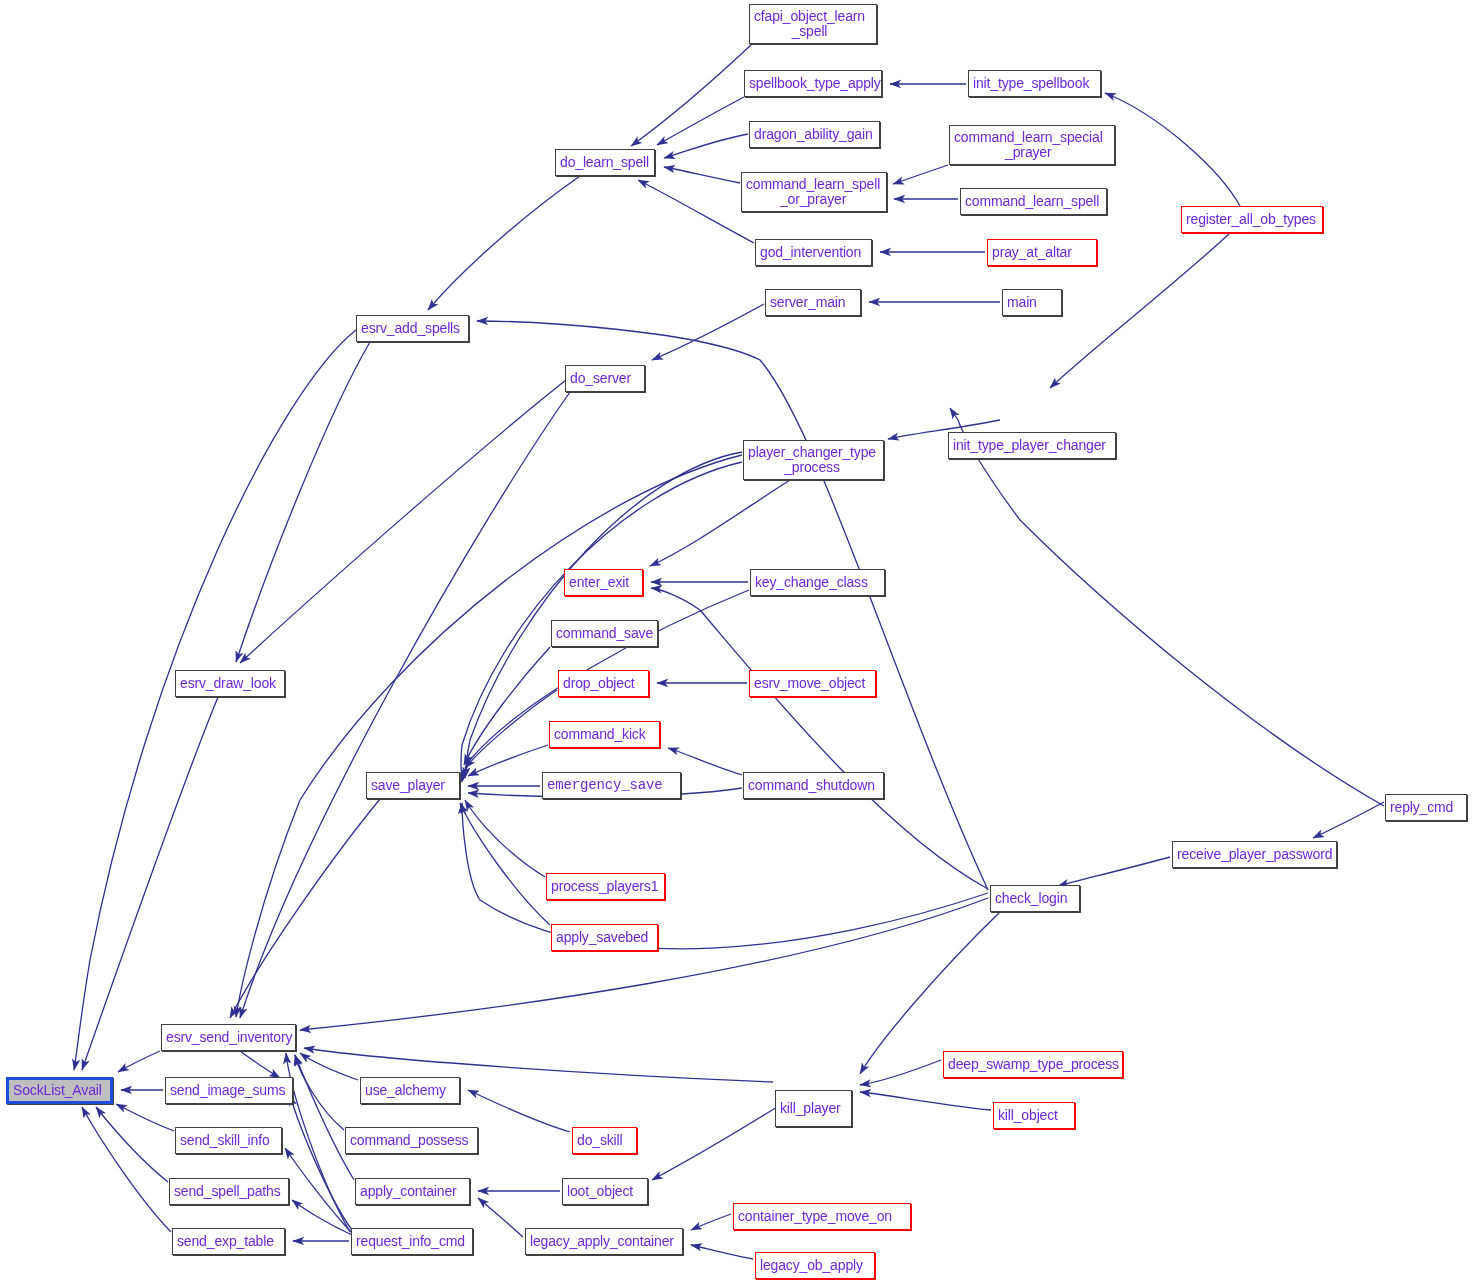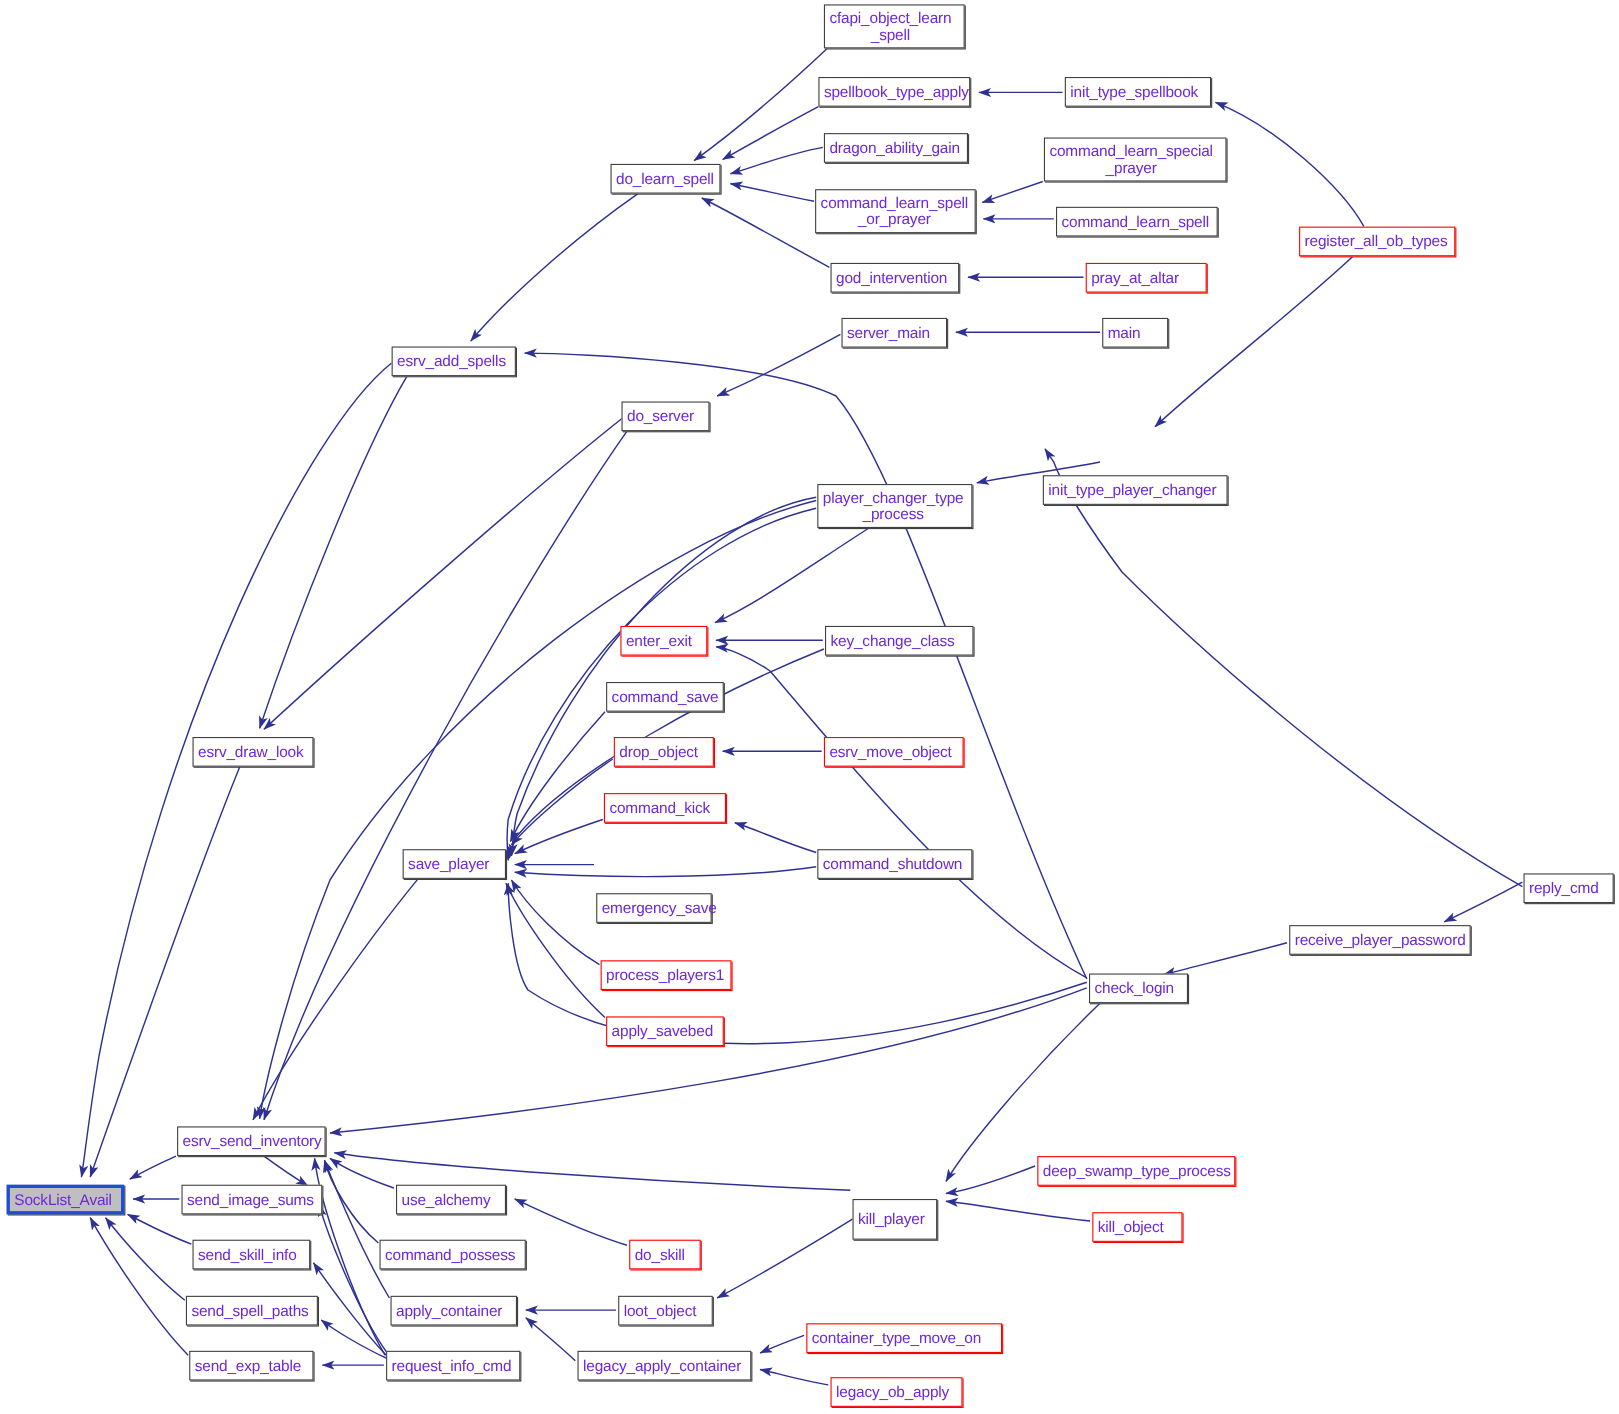--- a/index.html
+++ b/index.html
@@ -158,21 +158,21 @@
       <div class="node" style="left: 743px; top: 440px; width: 141px; height: 40px;"><span class="node-label">player_changer_type
 _process</span></div>
       <div class="node red" style="left: 564px; top: 569px; width: 79px; height: 27px;"><span class="node-label">enter_exit</span></div>
       <div class="node" style="left: 750px; top: 569px; width: 135px; height: 27px;"><span class="node-label">key_change_class</span></div>
       <div class="node" style="left: 551px; top: 620px; width: 107px; height: 27px;"><span class="node-label">command_save</span></div>
       <div class="node" style="left: 175px; top: 670px; width: 110px; height: 27px;"><span class="node-label">esrv_draw_look</span></div>
       <div class="node red" style="left: 558px; top: 670px; width: 91px; height: 27px;"><span class="node-label">drop_object</span></div>
       <div class="node red" style="left: 749px; top: 670px; width: 127px; height: 27px;"><span class="node-label">esrv_move_object</span></div>
       <div class="node red" style="left: 549px; top: 721px; width: 111px; height: 27px;"><span class="node-label">command_kick</span></div>
       <div class="node" style="left: 366px; top: 772px; width: 94px; height: 27px;"><span class="node-label">save_player</span></div>
-      <div class="node" style="left: 542px; top: 812px; width: 105px; height: 27px;"><span class="node-label">emergency_save</span></div>
+      <div class="node" style="left: 542px; top: 772px; width: 139px; height: 27px; font-family: Liberation Mono, monospace;"><span class="node-label">emergency_save</span></div>
       <div class="node" style="left: 743px; top: 772px; width: 141px; height: 27px;"><span class="node-label">command_shutdown</span></div>
       <div class="node" style="left: 1385px; top: 794px; width: 82px; height: 27px;"><span class="node-label">reply_cmd</span></div>
       <div class="node" style="left: 1172px; top: 841px; width: 165px; height: 27px;"><span class="node-label">receive_player_password</span></div>
       <div class="node red" style="left: 546px; top: 873px; width: 119px; height: 27px;"><span class="node-label">process_players1</span></div>
       <div class="node" style="left: 990px; top: 885px; width: 90px; height: 27px;"><span class="node-label">check_login</span></div>
       <div class="node red" style="left: 551px; top: 924px; width: 107px; height: 27px;"><span class="node-label">apply_savebed</span></div>
       <div class="node" style="left: 161px; top: 1024px; width: 135px; height: 27px;"><span class="node-label">esrv_send_inventory</span></div>
       <div class="node red" style="left: 943px; top: 1051px; width: 180px; height: 27px;"><span class="node-label">deep_swamp_type_process</span></div>
       <div class="node current" style="left: 6px; top: 1077px; width: 107px; height: 27px;"><span class="node-label">SockList_Avail</span></div>
       <div class="node" style="left: 165px; top: 1077px; width: 128px; height: 27px;"><span class="node-label">send_image_sums</span></div>

